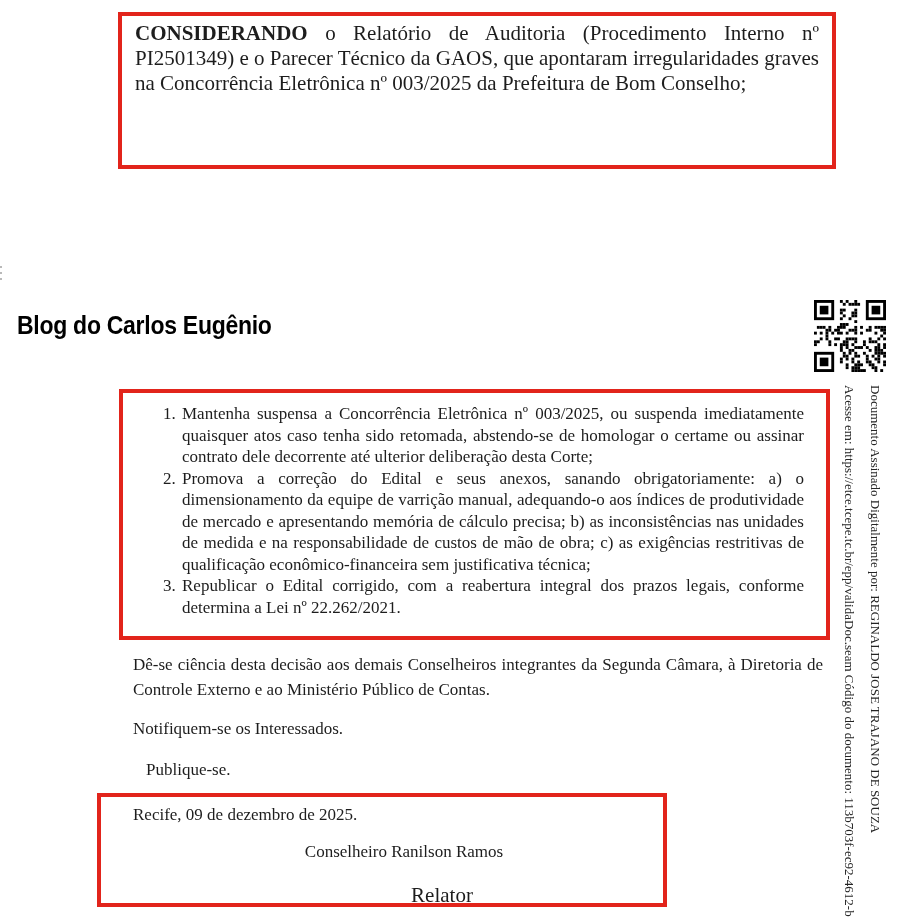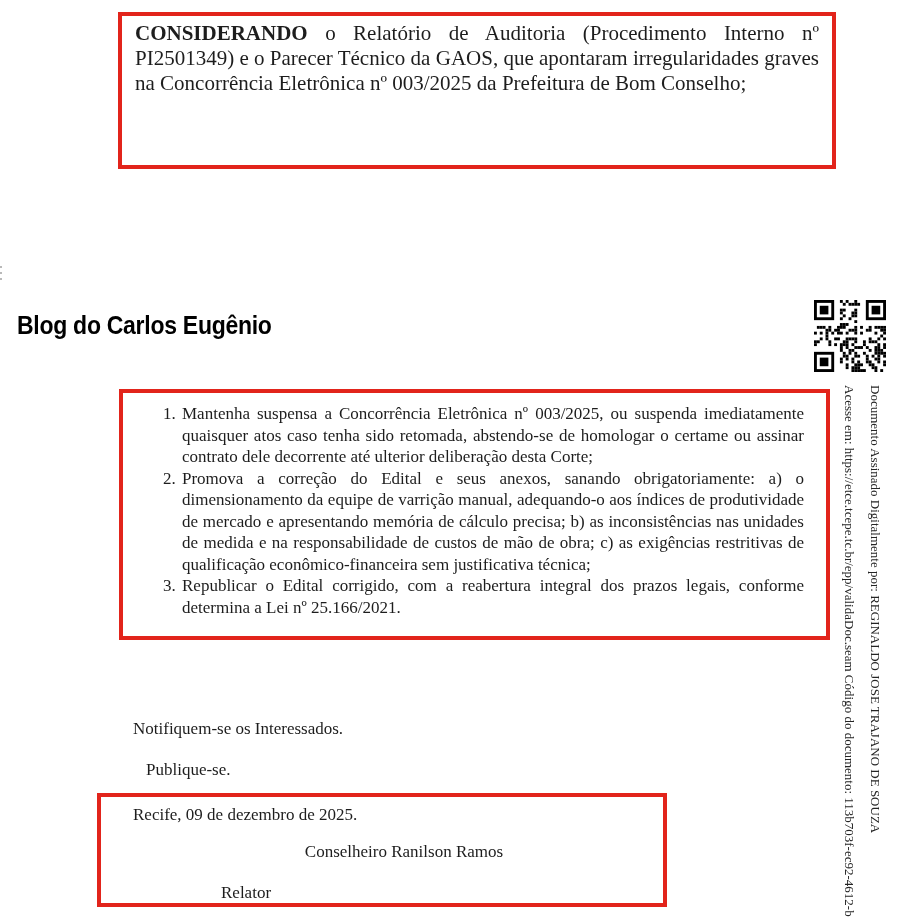--- a/index.html
+++ b/index.html
@@ -41,21 +41,21 @@
   #box2 li{text-align:justify;padding-left:2px;}
 
   .closing-p{position:absolute;font-size:17px;line-height:25px;margin:0;}
   #science{left:133px;top:652px;width:690px;text-align:justify;}
   #notify{left:133px;top:716px;}
   #publish{left:146px;top:757px;}
 
   #box3{left:97px;top:793px;width:570px;height:114px;}
   #box3 .place-date{position:absolute;left:32px;top:5px;font-size:17px;line-height:25px;margin:0;}
   #box3 .sig-name{position:absolute;left:0;right:0;top:45px;padding-left:44px;text-align:center;font-size:17px;margin:0;}
-  #box3 .sig-role{position:absolute;left:0;right:0;top:86px;padding-left:120px;text-align:left;font-size:17px;margin:0;}
+  #box3 .sig-role{position:absolute;left:0;right:0;top:86px;padding-left:120px;text-align:center;font-size:21px;margin:0;}
 </style>
 </head>
 <body>
 
 <div class="page">
 
   <div id="box1" class="redbox">
     <p><b class="lead">CONSIDERANDO</b><span> o Relatório de Auditoria (Procedimento Interno nº PI2501349) e o Parecer Técnico da GAOS, que apontaram irregularidades graves na Concorrência Eletrônica nº 003/2025 da Prefeitura de Bom Conselho;</span></p>
   </div>
 
@@ -234,24 +234,25 @@
 
   <div id="stamp">
     <div>Documento Assinado Digitalmente por: REGINALDO JOSE TRAJANO DE SOUZA</div>
     <div>Acesse em: https://etce.tcepe.tc.br/epp/validaDoc.seam Código do documento: 113b703f-ec92-4612-b4ce-2</div>
   </div>
 
   <div id="box2" class="redbox">
     <ol>
       <li>Mantenha suspensa a Concorrência Eletrônica nº 003/2025, ou suspenda imediatamente quaisquer atos caso tenha sido retomada, abstendo-se de homologar o certame ou assinar contrato dele decorrente até ulterior deliberação desta Corte;</li>
       <li>Promova a correção do Edital e seus anexos, sanando obrigatoriamente: a) o dimensionamento da equipe de varrição manual, adequando-o aos índices de produtividade de mercado e apresentando memória de cálculo precisa; b) as inconsistências nas unidades de medida e na responsabilidade de custos de mão de obra; c) as exigências restritivas de qualificação econômico-financeira sem justificativa técnica;</li>
-      <li>Republicar o Edital corrigido, com a reabertura integral dos prazos legais, conforme determina a Lei nº 25.166/2021.</li>
+      <li>Republicar o Edital corrigido, com a reabertura integral dos prazos legais, conforme determina a Lei nº 22.262/2021.</li>
     </ol>
   </div>
 
+  <p id="science" class="closing-p">Dê-se ciência desta decisão aos demais Conselheiros integrantes da Segunda Câmara, à Diretoria de Controle Externo e ao Ministério Público de Contas.</p>
   <p id="notify" class="closing-p">Notifiquem-se os Interessados.</p>
   <p id="publish" class="closing-p">Publique-se.</p>
 
   <div id="box3" class="redbox">
     <p class="place-date">Recife, 09 de dezembro de 2025.</p>
     <p class="sig-name">Conselheiro Ranilson Ramos</p>
     <p class="sig-role">Relator</p>
   </div>
 
 </div>

